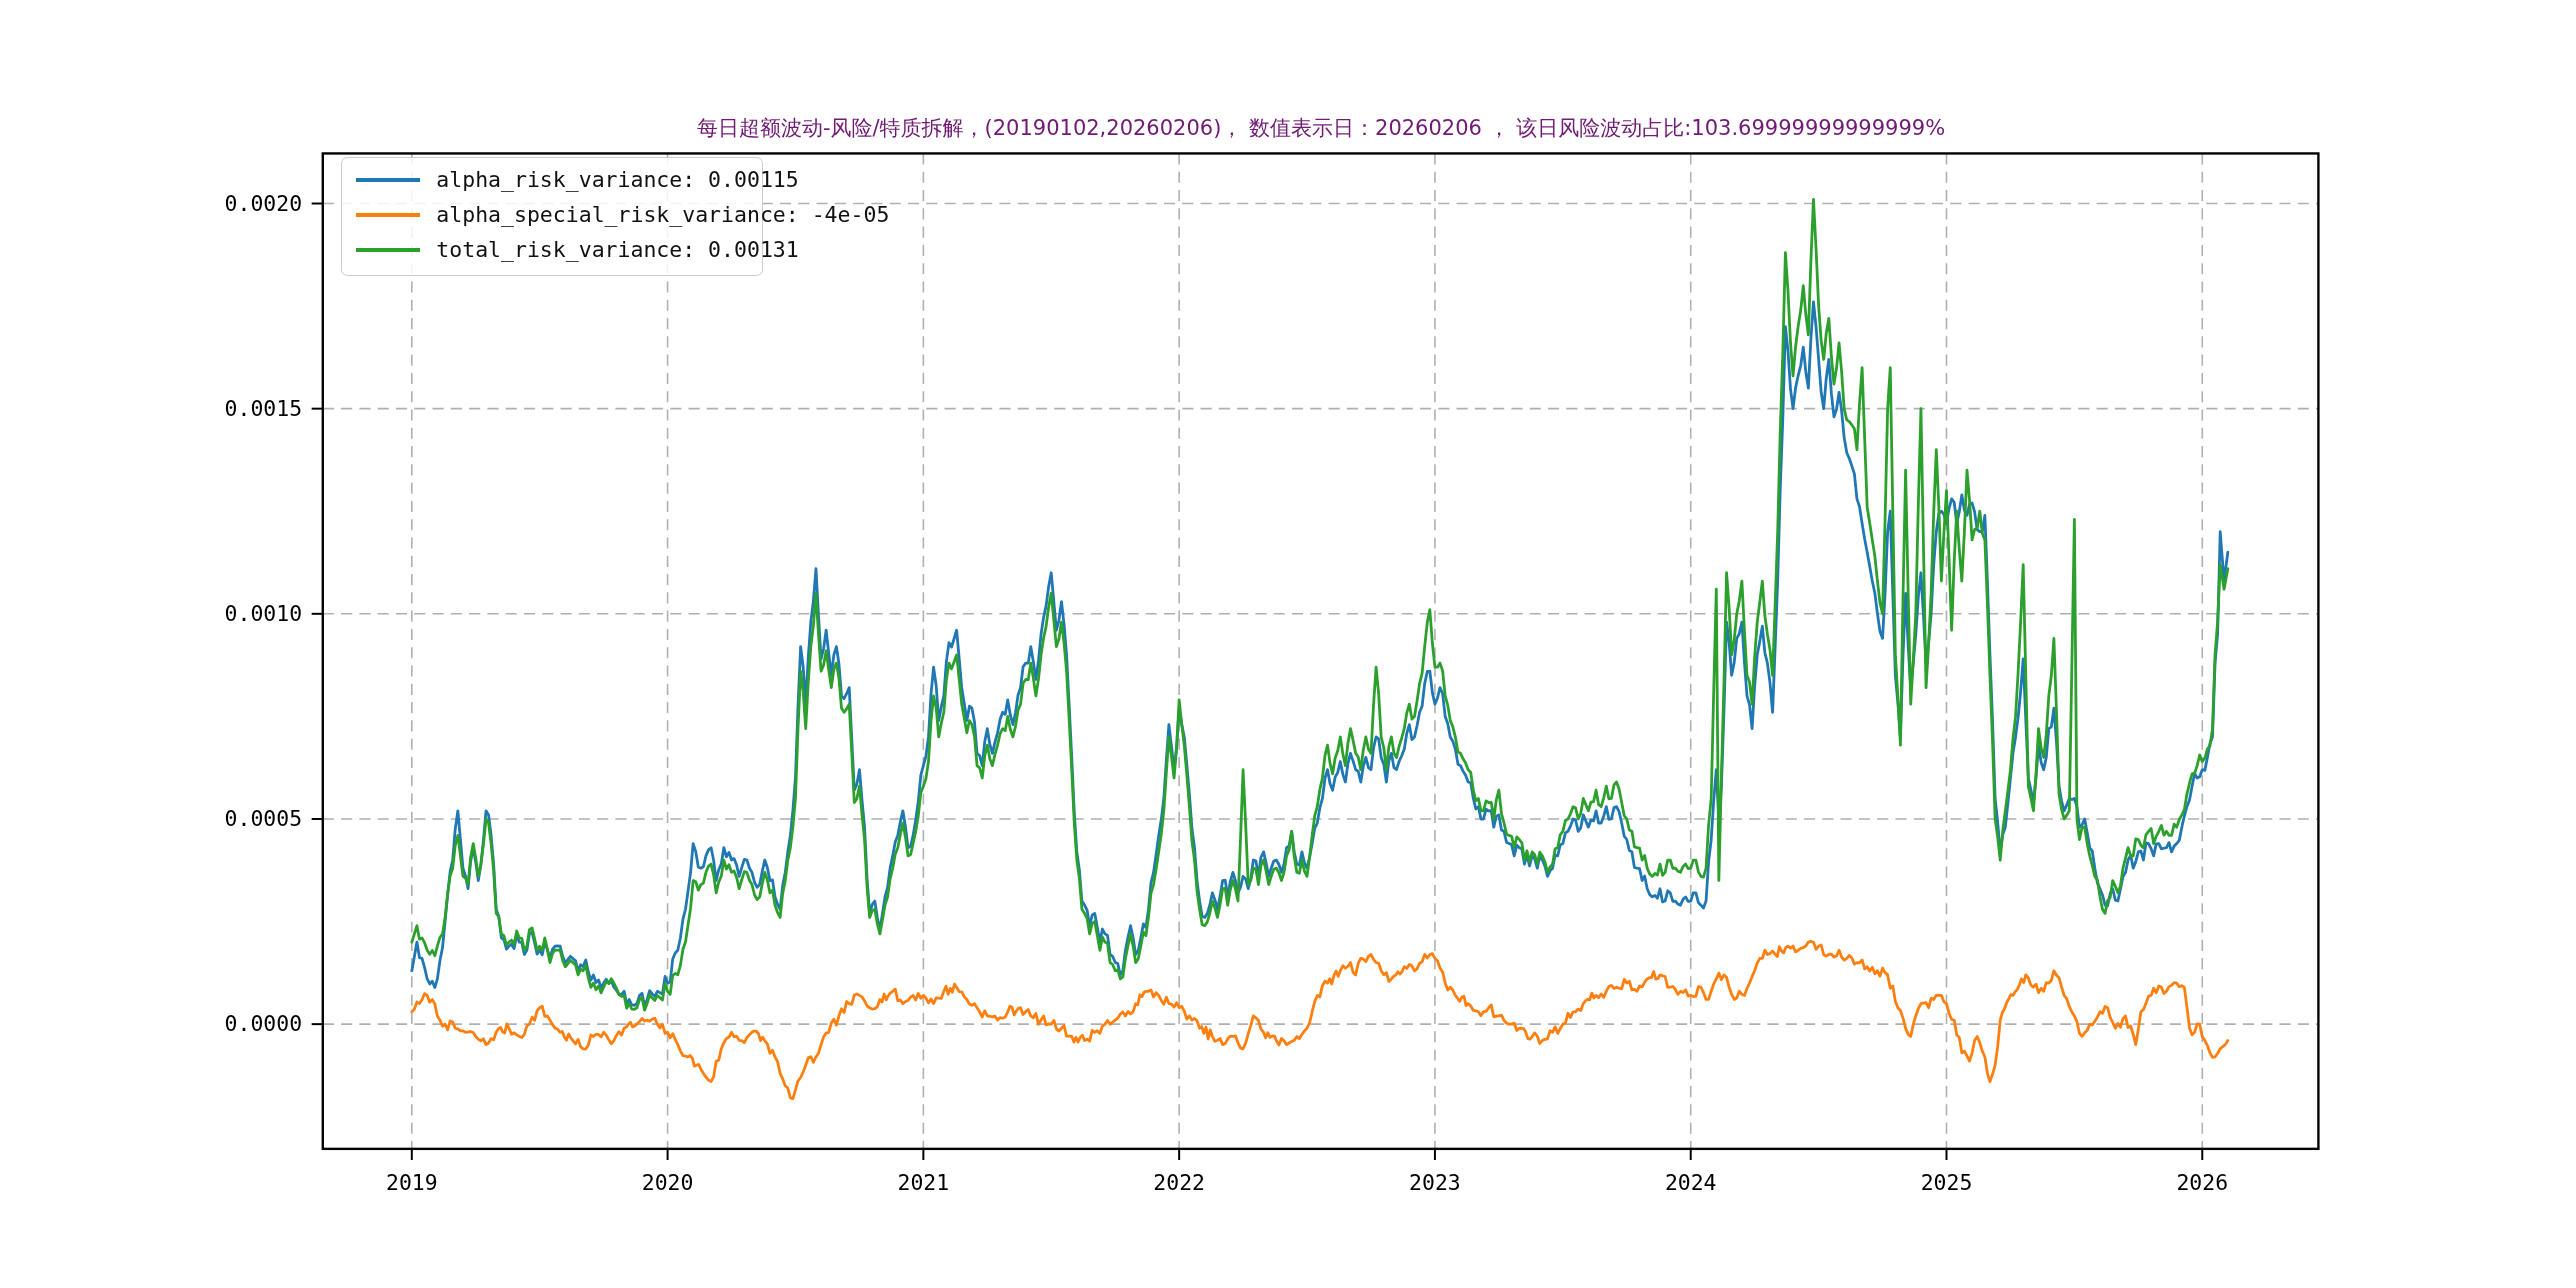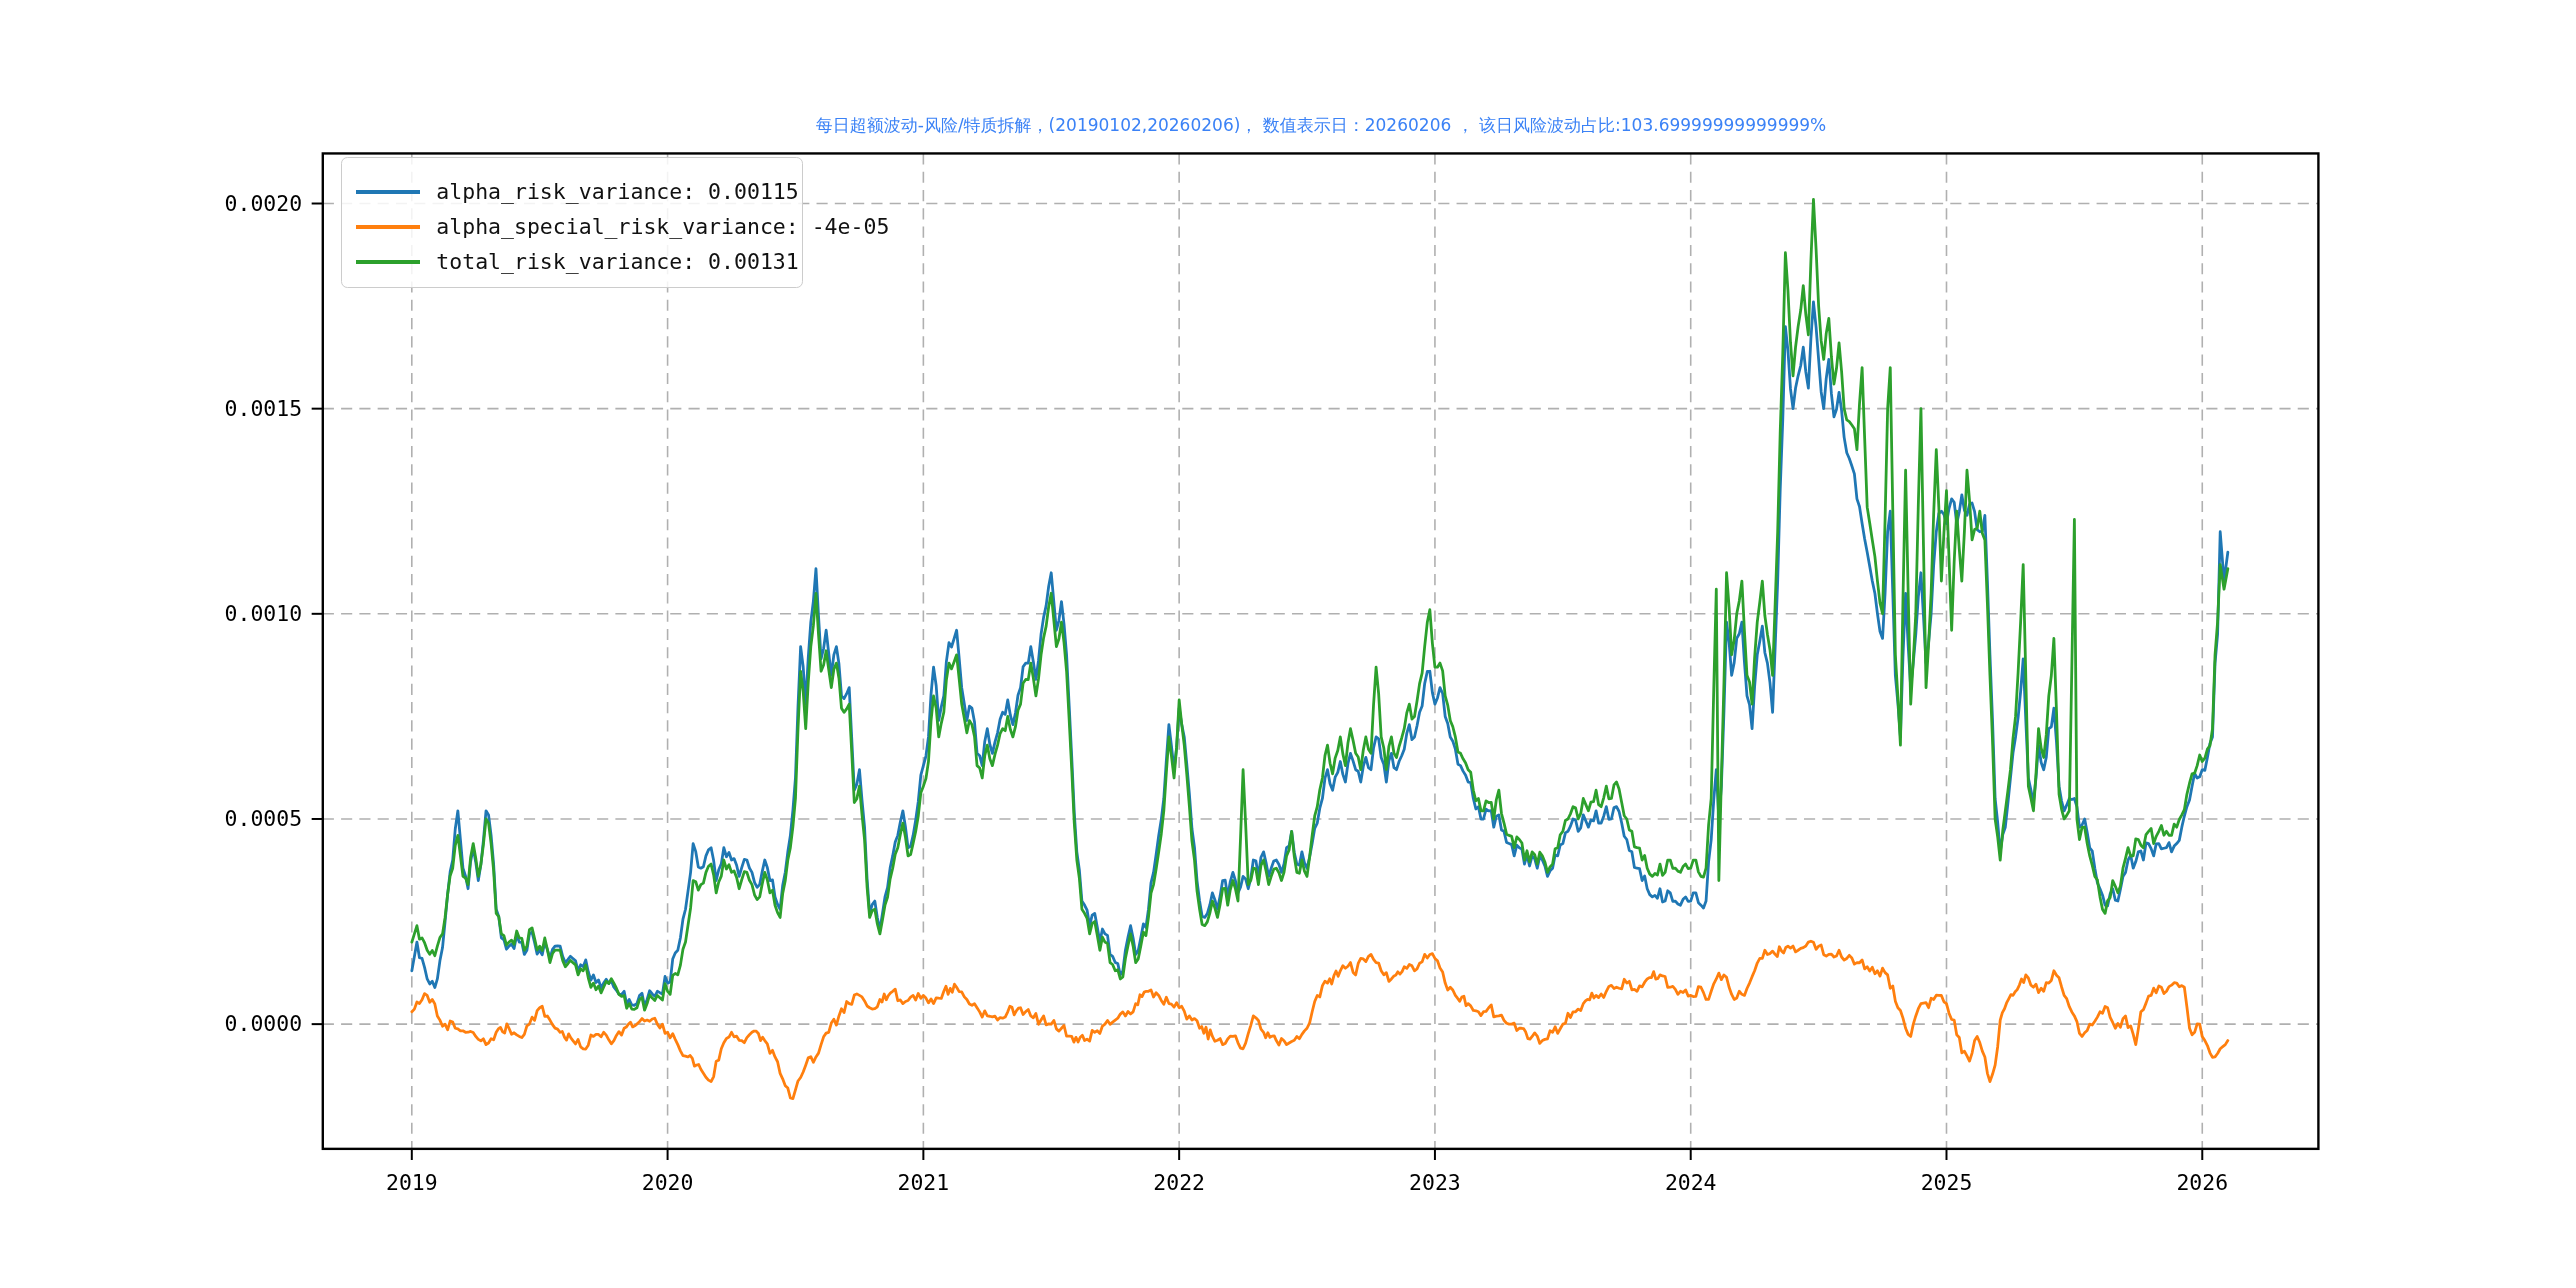--- a/index.html
+++ b/index.html
@@ -1,22 +1,22 @@
 <!DOCTYPE html>
 <html style="font-size:12.7px"><head>
 <meta charset="utf-8">
 <style>
   html,body{margin:0;padding:0;background:#ffffff;width:2576px;height:1288px;overflow:hidden;
     font-family:"DejaVu Sans","Liberation Sans",sans-serif;}
   .stage{position:relative;width:2576px;height:1288px;background:#ffffff;}
   .chart-title{position:absolute;left:323px;top:114px;width:1996px;text-align:center;
-    font-size:17px;color:#3b82f6;white-space:nowrap;font-family:"DejaVu Sans","Liberation Sans",sans-serif;}
-  .legend-box{position:absolute;left:341px;top:157px;width:462px;
+    font-size:21px;color:#701a75;white-space:nowrap;font-family:"DejaVu Sans","Liberation Sans",sans-serif;}
+  .legend-box{position:absolute;left:341px;top:157px;width:422px;
     background:rgba(255,255,255,0.85);border:1.6px solid #cccccc;border-radius:6.4px;
-    padding:16px 0 8px 0;box-sizing:border-box;}
+    padding:4px 0 8px 0;box-sizing:border-box;}
   .legend-row{display:flex;align-items:center;height:35px;padding-left:14.3px;}
   .legend-line{display:inline-block;width:64px;height:0;border-top:4px solid #000;margin-right:16px;flex:0 0 auto;}
   .legend-label{font-family:"DejaVu Sans Mono","Liberation Mono",monospace;font-size:21.5px;color:#111;white-space:nowrap;}
   svg text{font-family:"DejaVu Sans Mono","Liberation Mono",monospace;fill:#000;}
 </style>
 </head>
 <body>
 
 <div class="stage">
 

